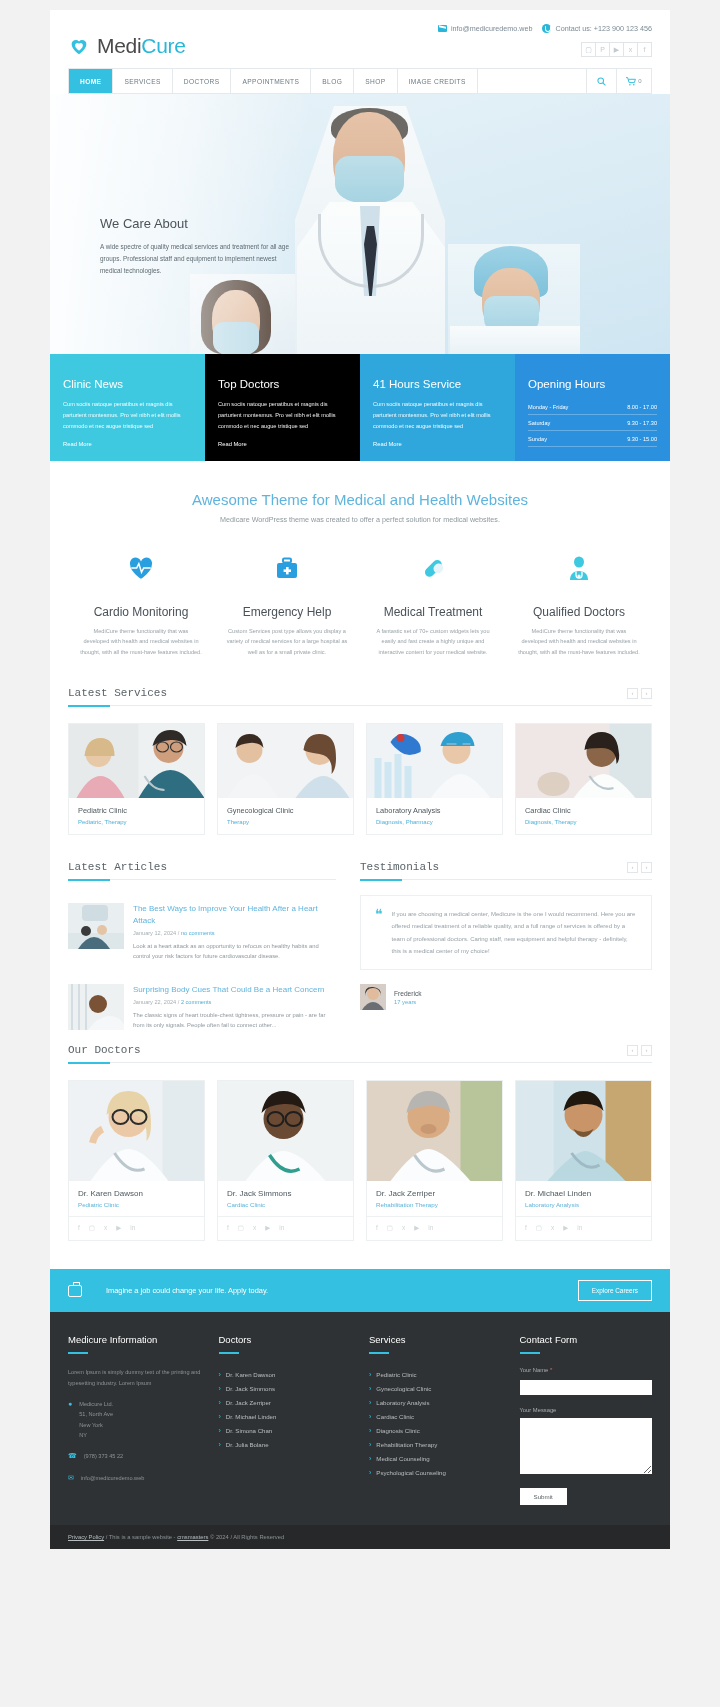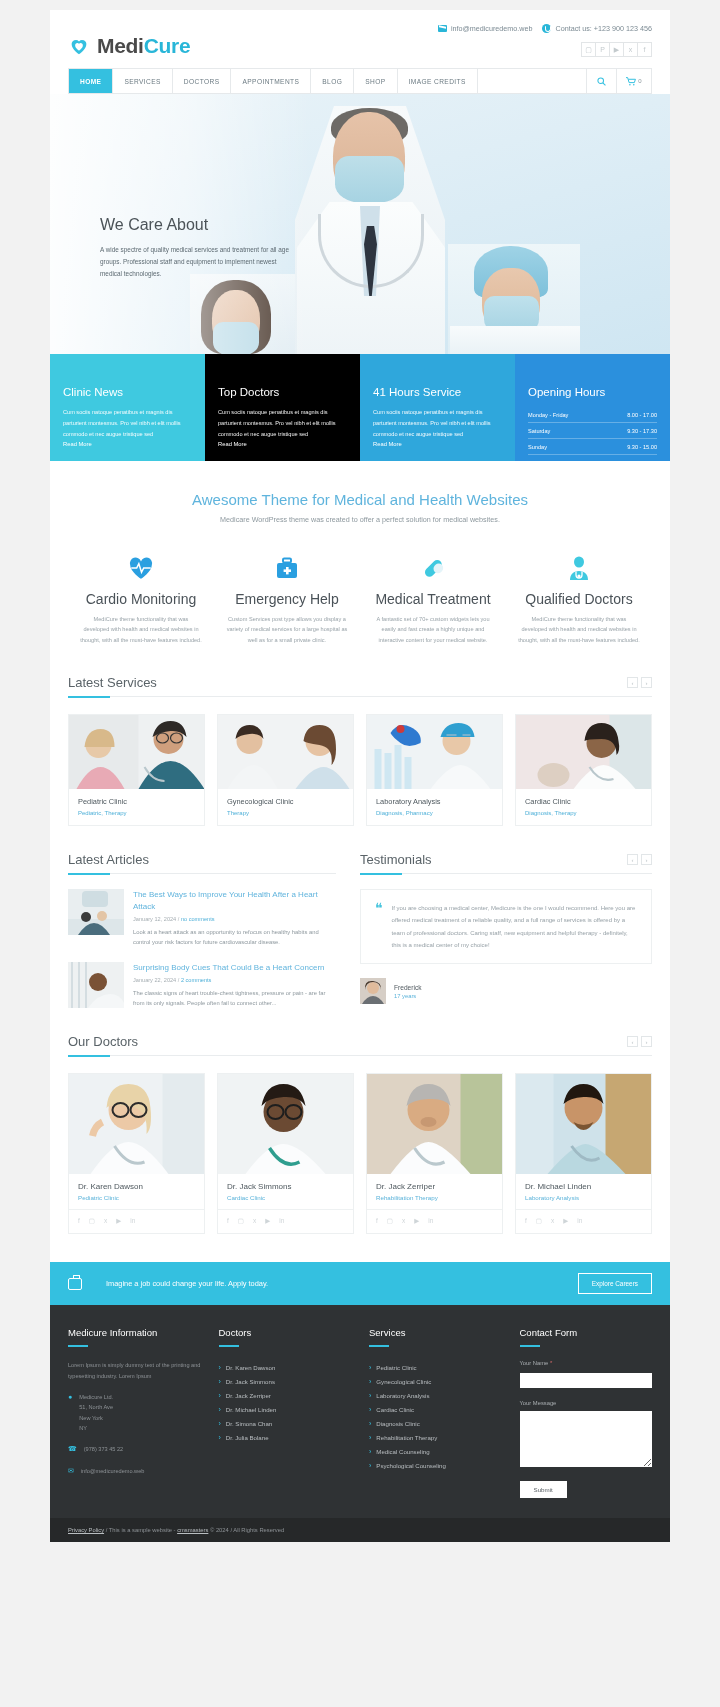--- a/index.html
+++ b/index.html
@@ -9,21 +9,21 @@
     font-family: "Liberation Sans", sans-serif;
     overflow: hidden;
   }
   .page { width: 720px; height: 1707px; position: relative; }
   .shell { position: absolute; left: 50px; top: 10px; width: 620px; background: #ffffff; }
 
   
   .topbar { display: flex; align-items: flex-start; padding: 14px 18px 6px 18px; }
   .logo { display: flex; align-items: center; gap: 7px; margin-top: 10px; }
   .logo-heart { width: 22px; height: 22px; position: relative; }
-  .logo-text { font-size: 21px; font-weight: bold; color: #4a4a4a; letter-spacing: -.3px; }
+  .logo-text { font-size: 21px; font-weight: normal; color: #4a4a4a; letter-spacing: -.3px; }
   .logo-text .accent { color: #29b6d8; }
   .top-right { margin-left: auto; text-align: right; }
   .contact-line { display: flex; justify-content: flex-end; align-items: center; gap: 10px; font-size: 7.2px; color: #7b8a93; }
   .contact-item { display: flex; align-items: center; gap: 4px; }
   .ico-mail { width: 9px; height: 7px; background: #29b6d8; border-radius: 1px; position: relative; display:inline-block;}
   .ico-mail:after{content:"";position:absolute;left:1px;top:1px;width:7px;height:4px;border-top:2px solid #fff;transform:skewY(12deg);}
   .ico-phone { width: 9px; height: 9px; border-radius: 50%; background: #29b6d8; display:inline-block; position:relative;}
   .ico-phone:after{content:"";position:absolute;left:2.5px;top:2px;width:4px;height:5px;border:1.3px solid #fff;border-radius:1px 1px 3px 3px;border-top:none;}
   .social-row { display: flex; justify-content: flex-end; gap: 0; margin-top: 9px; }
   .social-box { width: 15px; height: 15px; border: 1px solid #e2e5e7; margin-left: -1px; display: flex; align-items: center; justify-content: center; font-size: 7px; color: #c3cacd; }
@@ -60,70 +60,70 @@
   .face-l2 { position: absolute; left: 162px; top: 196px; width: 48px; height: 62px; border-radius: 46%; background: linear-gradient(180deg,#e7c7ae,#dbb497); }
   .mask-l { position: absolute; left: 163px; top: 228px; width: 46px; height: 34px; border-radius: 10px 10px 40% 40%; background: #b6d9e6; }
   
   .doc-r { left: 398px; top: 150px; width: 132px; height: 110px; background: linear-gradient(180deg,#eef6f9,#dfeef5); }
   .cap-r { position: absolute; left: 424px; top: 152px; width: 74px; height: 52px; border-radius: 50% 50% 18% 18%; background: linear-gradient(180deg,#9fd3e6,#7dc0da); }
   .face-r { position: absolute; left: 432px; top: 174px; width: 58px; height: 68px; border-radius: 45%; background: linear-gradient(180deg,#e8c8ae,#dcb595); }
   .mask-r { position: absolute; left: 434px; top: 202px; width: 55px; height: 40px; border-radius: 10px 10px 42% 42%; background: linear-gradient(180deg,#bfe1ec,#a4d2e2); }
   .coat-r { position: absolute; left: 400px; top: 232px; width: 130px; height: 28px; background: linear-gradient(180deg,#f8fbfc,#eaf2f6); }
   .hero-vig { position: absolute; inset: 0; background: linear-gradient(90deg,rgba(255,255,255,.92) 0%,rgba(255,255,255,.55) 22%,rgba(255,255,255,0) 42%); }
   .hero-copy { position: absolute; left: 50px; top: 122px; width: 220px; }
-  .hero-t1 { font-size: 16px; color: #4b5358; }
+  .hero-t1 { font-size: 13px; color: #4b5358; }
   .hero-t2 { font-size: 20px; color: #4aa8d8; margin-top: 2px; }
   .hero-p { margin-top: 10px; font-size: 6.4px; line-height: 1.85; color: #5d6a72; width: 200px; }
 
   
   .infoboxes { display: flex; height: 107px; }
-  .ibox { flex: 1; padding: 32px 13px 0 13px; color: #fff; position: relative; }
+  .ibox { flex: 1; padding: 24px 13px 0 13px; color: #fff; position: relative; }
   .ibox.b1 { background: #3fc9e0; }
   .ibox.b2 { background: #000000; }
   .ibox.b3 { background: #2fa7dc; }
   .ibox.b4 { background: #2b90dd; }
   .ibox h3 { font-size: 11.5px; font-weight: normal; margin-bottom: 9px; }
   .ibox p { font-size: 5.6px; line-height: 1.95; opacity: .95; }
   .ibox .readmore { position: absolute; bottom: 14px; left: 13px; font-size: 5.8px; }
   .hours-row { display: flex; justify-content: space-between; font-size: 5.6px; padding: 4.5px 0; border-bottom: 1px solid rgba(255,255,255,.28); }
   .hours-row:first-child { border-top: 1px solid rgba(255,255,255,.28); }
 
   
   .awesome { text-align: center; padding: 30px 0 8px 0; }
   .awesome h2 { font-size: 15px; font-weight: normal; color: #5fb4dd; }
   .awesome p { font-size: 7.2px; color: #8d989e; margin-top: 7px; }
 
   
   .features { display: flex; padding: 20px 18px 30px 18px; }
   .feat { flex: 1; text-align: center; padding: 0 12px; }
   .feat-ico { height: 32px; display: flex; align-items: center; justify-content: center; }
-  .feat h4 { font-size: 14px; font-weight: normal; color: #4a5258; margin-top: 7px; }
+  .feat h4 { font-size: 12px; font-weight: normal; color: #4a5258; margin-top: 21px; }
   .feat p { font-size: 5.6px; line-height: 1.85; color: #99a3a9; margin-top: 7px; }
 
   
   .sec { padding: 0 18px; }
   .sec-head { display: flex; align-items: center; padding-bottom: 6px; border-bottom: 1px solid #e9ecee; }
-  .sec-head h3 { font-size: 13px; font-weight: normal; color: #5a6368; }
+  .sec-head h3 { font-size: 11px; font-weight: normal; color: #5a6368; font-family: Liberation Mono, monospace; }
   .arrows { margin-left: auto; display: flex; gap: 3px; }
   .arrow { width: 11px; height: 11px; border: 1px solid #e2e6e8; display: flex; align-items: center; justify-content: center; font-size: 6px; color: #b9c1c5; }
   .sec-underline { width: 42px; height: 2px; background: #34c0e0; margin-top: -1px; }
 
   
   .cards { display: flex; gap: 12px; margin-top: 16px; }
   .card { flex: 1; border: 1px solid #edf0f1; }
   .card-img { height: 74px; position: relative; overflow: hidden; }
   .card-body { padding: 8px 9px 9px 9px; }
   .card-title { font-size: 7.4px; color: #4e585e; }
   .card-tags { font-size: 6px; color: #4fb0d8; margin-top: 4px; }
 
   
   .two-col { display: flex; gap: 24px; padding: 0 18px; margin-top: 26px; }
   .col-a { width: 268px; }
   .col-b { flex: 1; }
-  .article { display: flex; gap: 9px; margin-top: 14px; }
+  .article { display: flex; gap: 9px; margin-top: 22px; }
   .article-thumb { width: 56px; height: 46px; flex: none; overflow: hidden; position: relative; }
   .article-title { font-size: 8px; color: #61b4dd; line-height: 1.45; }
   .article-meta { font-size: 5.6px; color: #a6aeb3; margin-top: 4px; }
   .article-meta .cm { color: #4fb0d8; }
   .article-ex { font-size: 5.8px; color: #8e989e; line-height: 1.75; margin-top: 5px; }
   .testi { border: 1px solid #edf0f1; padding: 12px 14px; margin-top: 14px; }
   .testi-row { display: flex; gap: 9px; }
   .quote-m { font-size: 14px; color: #46c4dd; line-height: 1; font-family: "Liberation Serif", serif; }
   .testi-text { font-size: 6px; color: #97a1a7; line-height: 2.05; }
   .testi-author { display: flex; gap: 8px; align-items: center; margin-top: 14px; }
@@ -508,21 +508,21 @@
           </svg>
         </div>
         <div>
           <div class="auth-name">Frederick</div>
           <div class="auth-role">17 years</div>
         </div>
       </div>
     </div>
   </div>
 
-  <div class="sec" style="margin-top:26px;">
+  <div class="sec" style="margin-top:14px;">
     <div class="sec-head">
       <h3>Our Doctors</h3>
       <div class="arrows">
         <span class="arrow">‹</span>
         <span class="arrow">›</span>
       </div>
     </div>
     <div class="sec-underline"></div>
     <div class="doctors">
 

